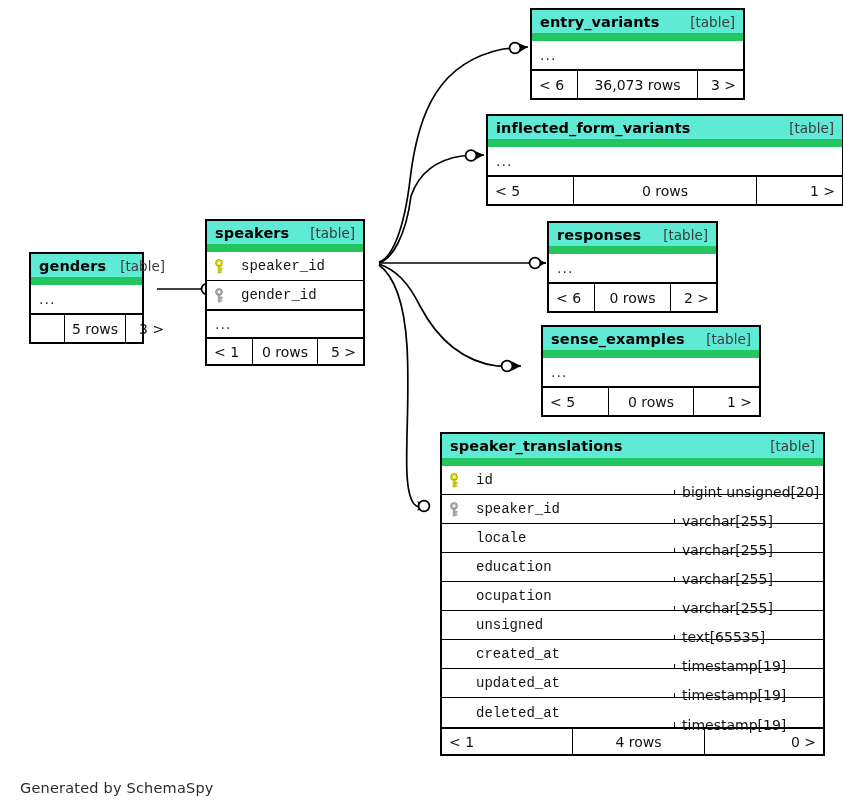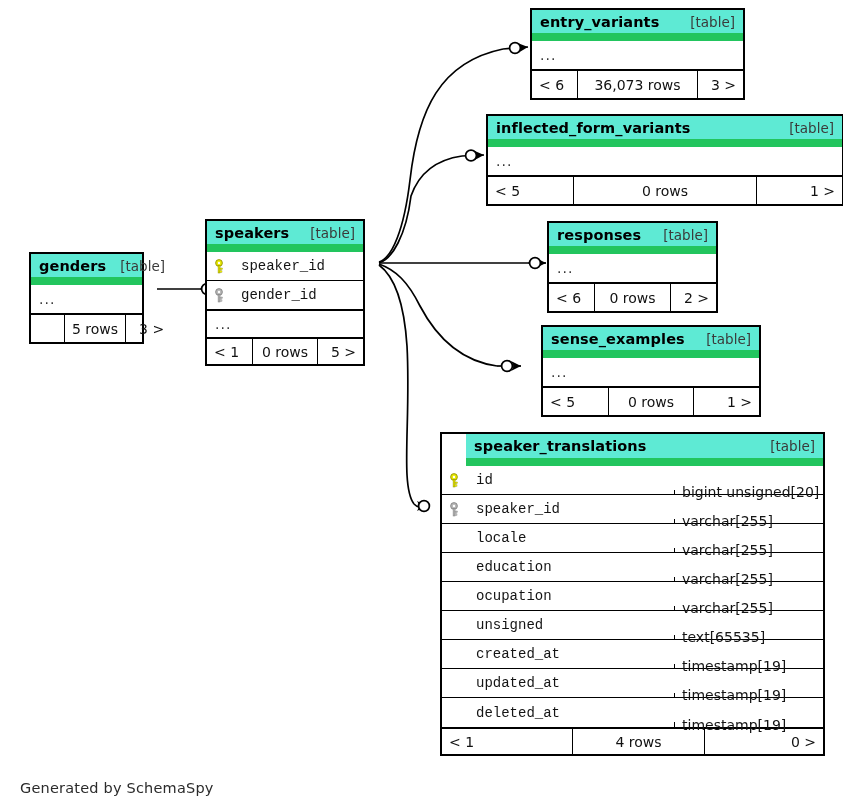--- a/index.html
+++ b/index.html
@@ -195,21 +195,21 @@
     <div class="rowdots" style="border-top:1.6px solid #000;border-bottom:none;height:27px;">...</div>
 
     <div class="foot">
       <div class="f1" style="flex:0 0 45px;">&lt; 1</div>
       <div class="f2" style="flex:1 1 auto;">0 rows</div>
       <div class="f3" style="flex:0 0 45px;">5 &gt;</div>
     </div>
   </div>
 
   <div class="tbl" style="left:440px;top:432px;width:385px;">
-    <div class="hdr" style="height:32px;margin-left:24px;">
+    <div class="hdr" style="height:32px;">
       <span class="tname">speaker_translations</span>
       <span class="ttype">[table]</span>
     </div>
 
     <div id="st-cols">
         <div class="crow" style="height: 29px;">
           <span class="cname" style="flex: 0 0 232px;">
             <svg class="keyico" viewBox="0 0 11 15">
               <circle cx="4" cy="4" r="3.4" fill="#e8e800" stroke="#8a8a00" stroke-width=".8"></circle>
               <circle cx="4" cy="4" r="1.2" fill="#fff"></circle>

